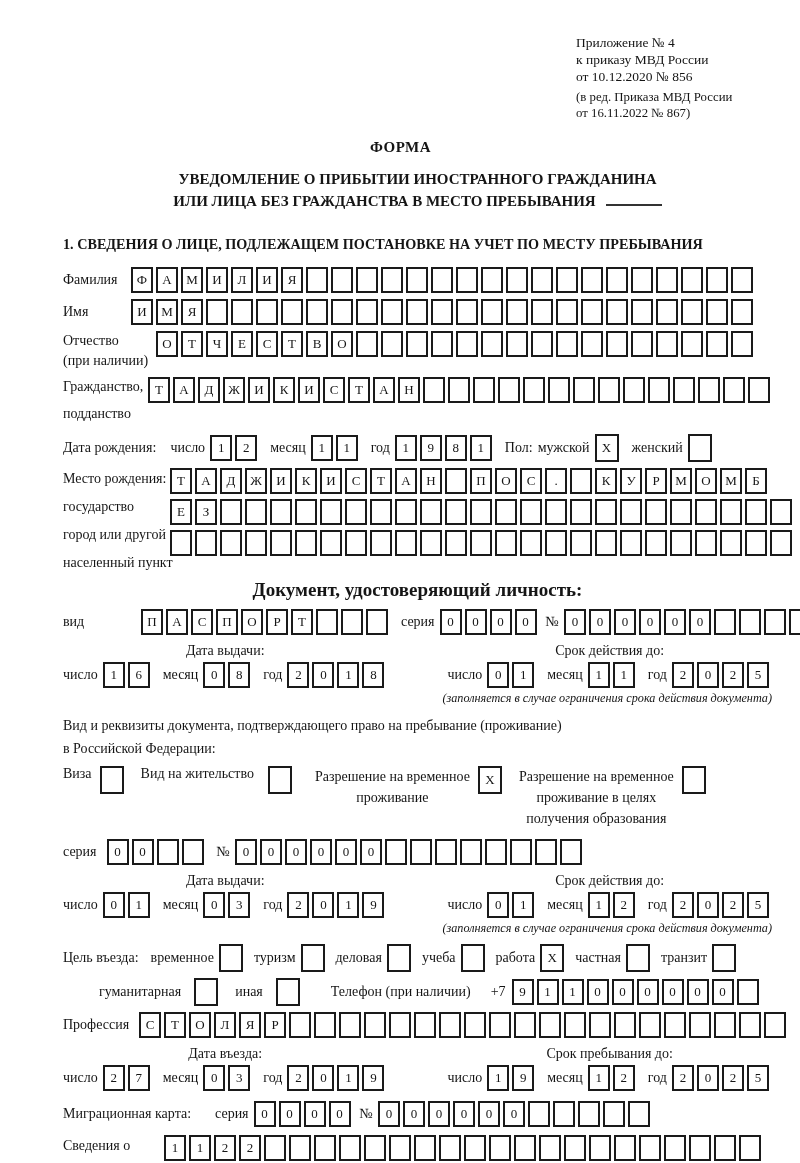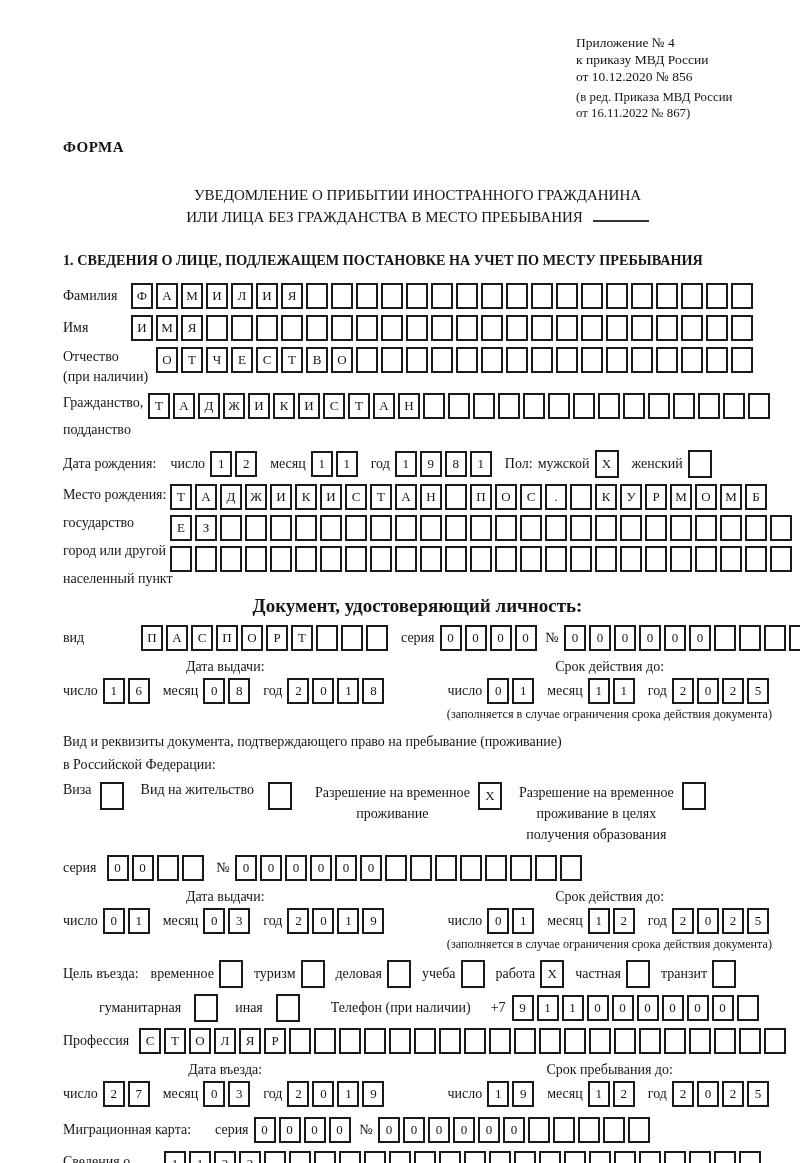--- a/index.html
+++ b/index.html
@@ -1,22 +1,22 @@
 <!DOCTYPE html>
 <html><head>
 <meta charset="utf-8">
 <style>
   html,body{margin:0;padding:0;background:#888;}
   .page{width:800px;height:1163px;background:#fff;color:#151515;box-sizing:border-box;
         padding:34px 28px 0 63px;font-family:"Liberation Serif",serif;font-size:14px;
         position:relative;overflow:hidden;}
   .appendix{margin-left:auto;width:196px;line-height:17px;font-size:13.5px;}
   .edition{margin-top:4px;font-size:12.8px;line-height:16px;}
-  .forma{text-align:left;padding-right:34px;font-weight:bold;font-size:15px;margin-top:18px;letter-spacing:.5px;}
-  .title{text-align:center;font-weight:normal;font-size:15px;margin-top:28px;line-height:22px;}
+  .forma{text-align:center;padding-right:34px;font-weight:bold;font-size:15px;margin-top:18px;letter-spacing:.5px;}
+  .title{text-align:center;font-weight:bold;font-size:15px;margin-top:12px;line-height:22px;}
   .t-underline{display:inline-block;width:56px;border-bottom:2px solid #333;margin-left:10px;height:14px;}
   .sec-heading{font-weight:bold;font-size:14.2px;margin-top:24px;margin-bottom:14px;}
   .row{display:flex;align-items:center;margin-bottom:6px;}
   .row.top{align-items:flex-start;}
   .lbl{display:inline-block;margin-right:4px;}
   .w64{min-width:64px;} .w74{min-width:74px;}
   .lblcol{display:flex;flex-direction:column;line-height:20px;margin-right:5px;}
   .lblcol.w88{min-width:88px;max-width:88px;} .lblcol.w80{min-width:80px;max-width:80px;gap:7px;}
   .lblcol.w96{min-width:96px;max-width:96px;}
   .boxes{display:flex;flex-wrap:nowrap;}
@@ -26,21 +26,21 @@
         text-align:center;line-height:22px;font-size:13px;background:#fff;flex:0 0 auto;}
   .cb .cell{width:20px;height:24px;line-height:24px;}
   .dlbl{margin:0 5px 0 10px;}
   .doc-heading{text-align:center;font-weight:bold;font-size:19px;margin:6px 0 8px 0;}
   .date-pair{display:flex;align-items:flex-start;margin-top:8px;}
   .date-block{display:flex;flex-direction:column;}
   .date-block .dhead{text-align:center;margin-bottom:3px;}
   .date-block.rightb{margin-left:60px;}
   .drow{display:flex;align-items:center;}
   .drow .dlbl:first-child{margin-left:0;}
-  .fill-note{text-align:right;font-size:12.2px;margin-top:3px;margin-bottom:8px;}
+  .fill-note{text-align:right;font-size:12.2px;margin-top:3px;margin-bottom:8px;font-style:italic;}
   .intro{line-height:23px;}
   .opts{margin-top:6px;}
   .opt{display:flex;align-items:flex-start;}
   .stackc{display:flex;flex-direction:column;text-align:center;line-height:21px;}
   .ml8{margin-left:8px;} .ml14{margin-left:14px;} .ml20{margin-left:20px;} .ml28{margin-left:28px;}
   .pp{display:flex;align-items:center;}
   .pp .olbl{margin-right:5px;}
 </style>
 </head>
 <body>

